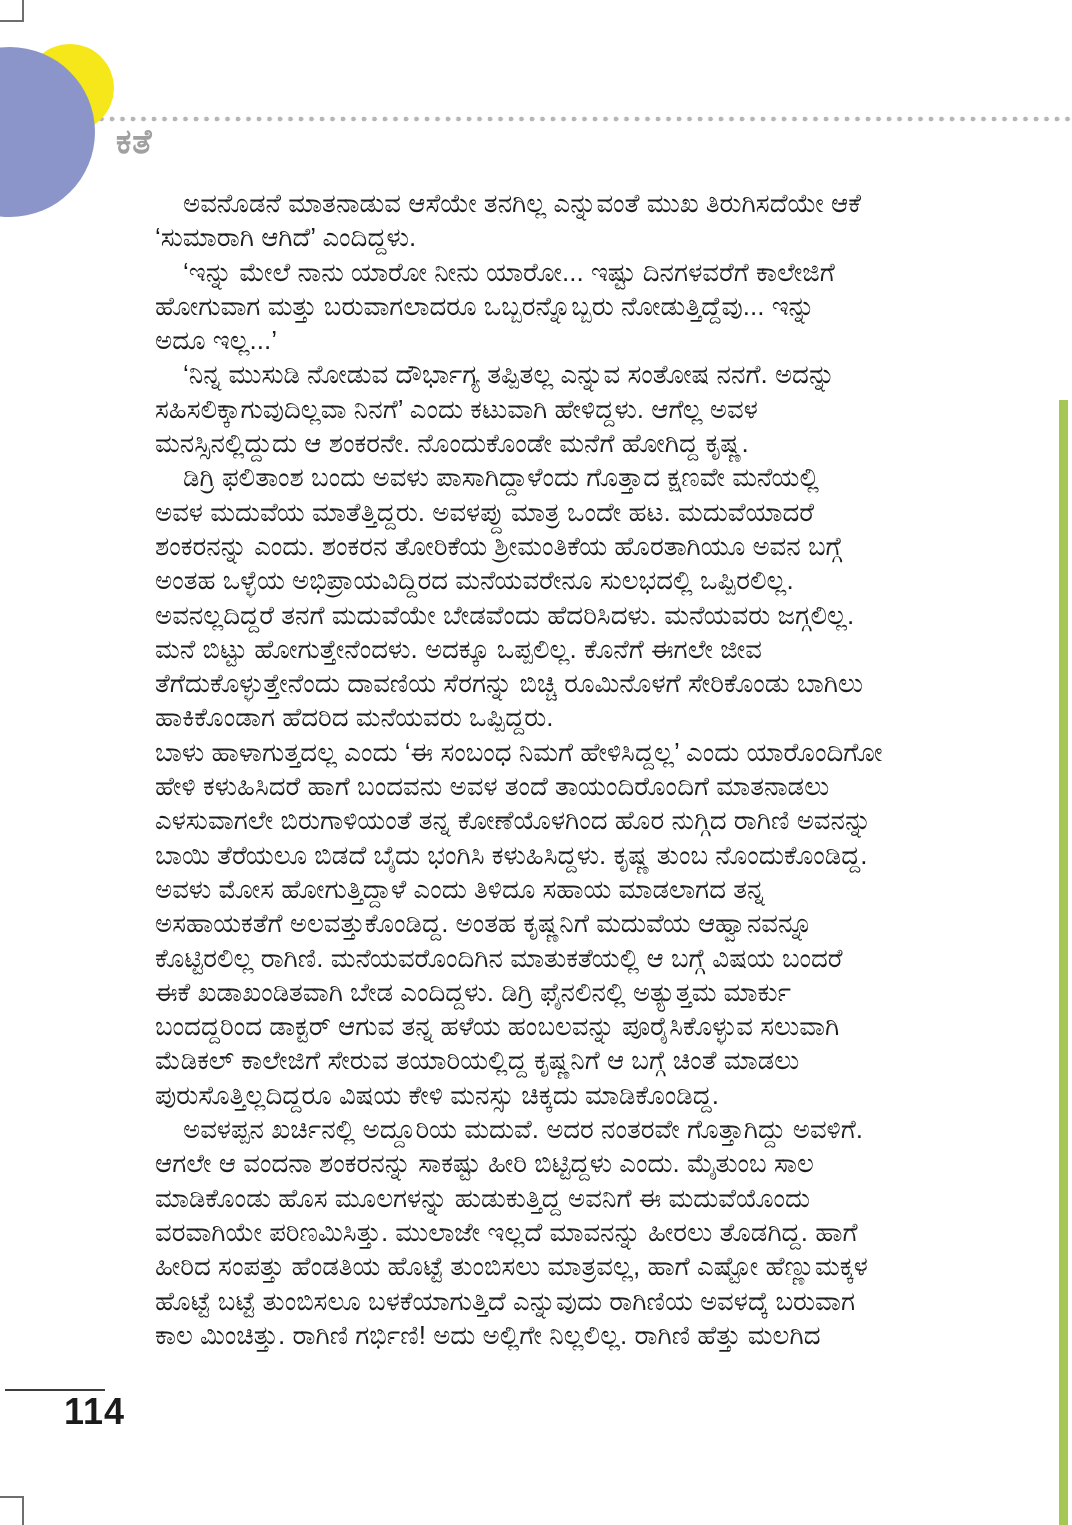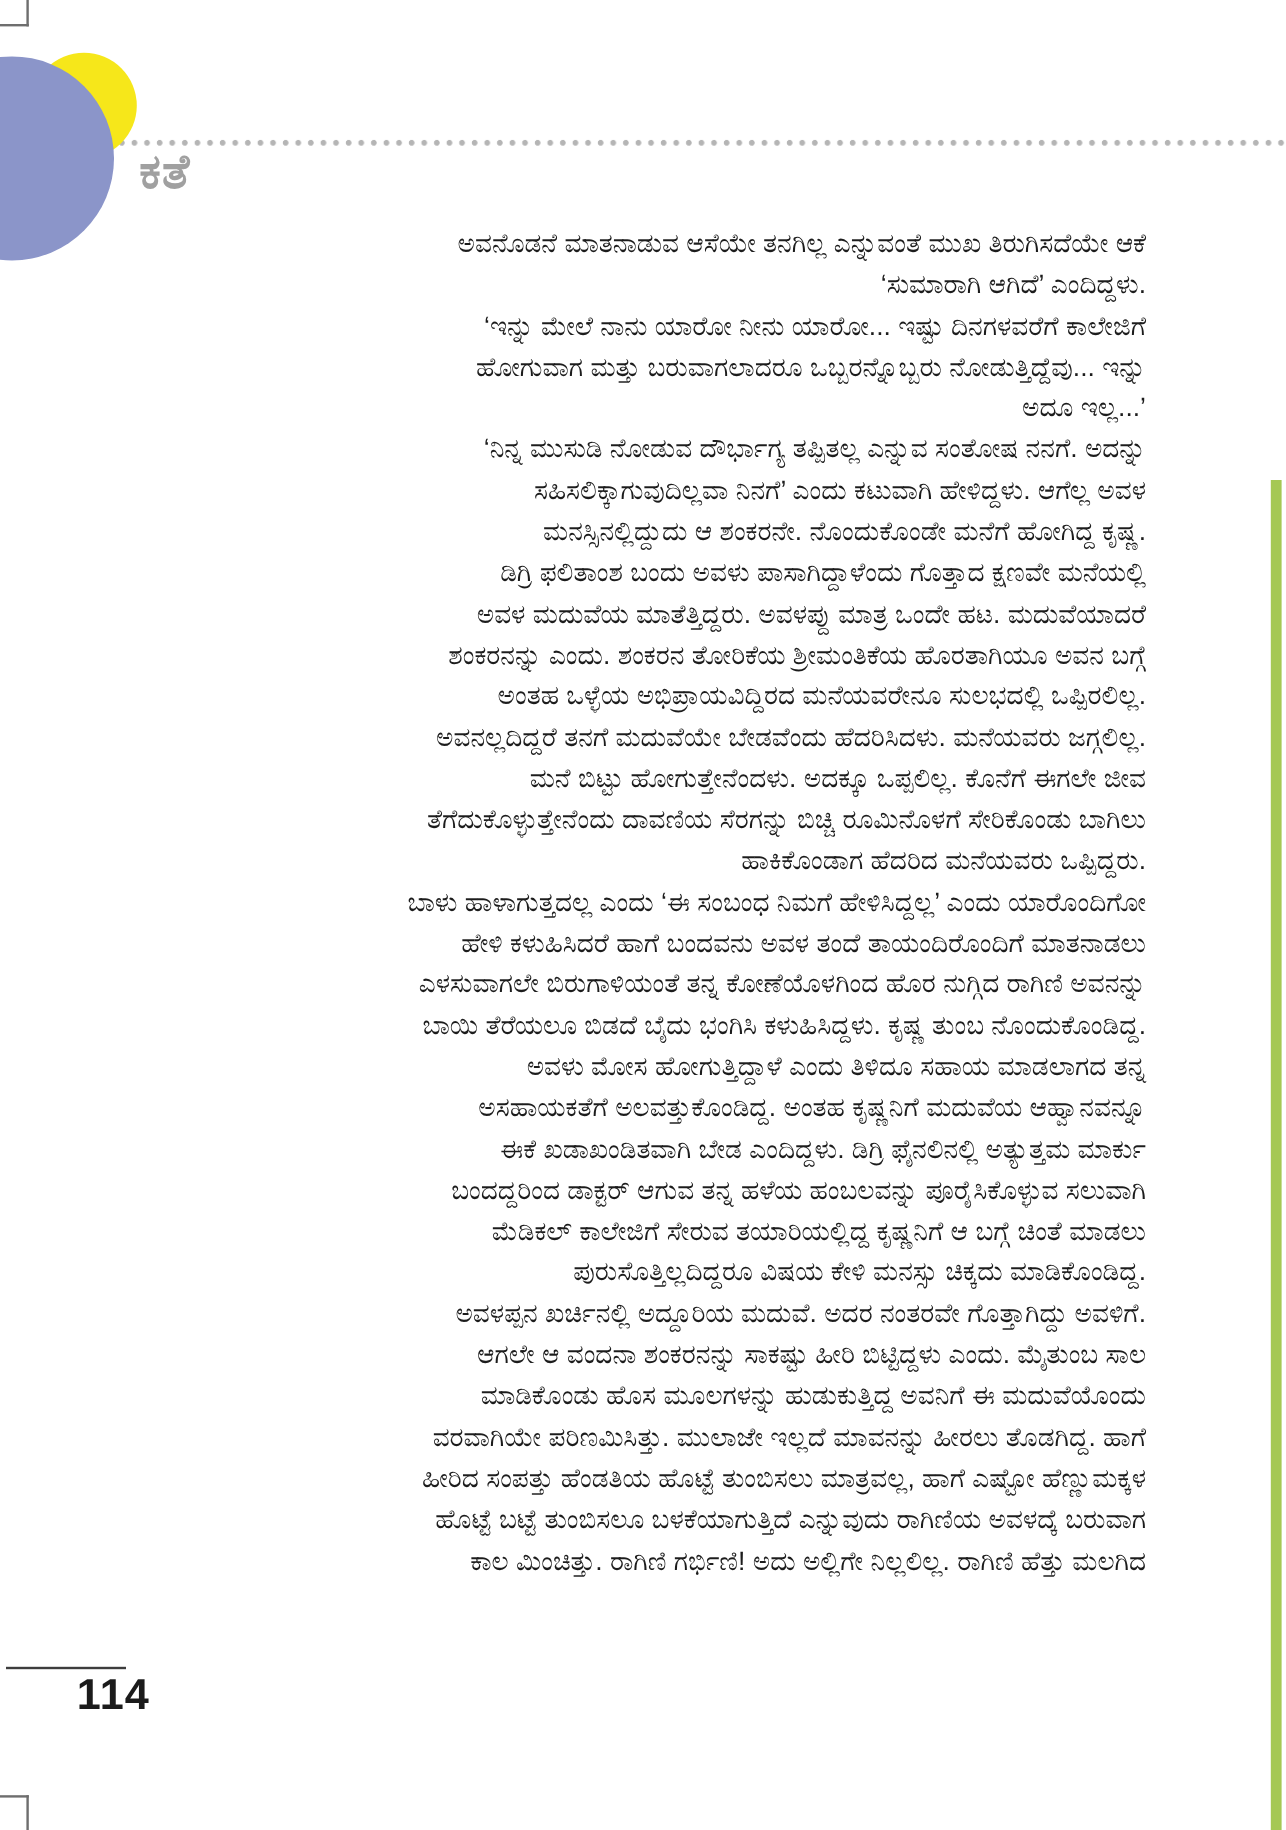--- a/index.html
+++ b/index.html
@@ -16,35 +16,35 @@
   #blue-circle{left:-75px;top:47px;width:170px;height:170px;background:var(--blue);z-index:3;}
   
   #dotted-rule{
     position:absolute;left:88px;top:115px;width:984px;height:8px;z-index:1;
     background-image:radial-gradient(circle at 3px 4px, var(--dot) 2.1px, transparent 2.7px);
     background-size:10.5px 8px;background-repeat:repeat-x;
   }
   
   #section-label{
     position:absolute;left:116px;top:122px;z-index:4;
-    font-size:40px;font-weight:bold;color:var(--grey-label);
+    font-size:34px;font-weight:bold;color:var(--grey-label);
     letter-spacing:1px;
   }
   
   .mark{position:absolute;background:#6e6e6e;}
   #mark-tl-v{left:22px;top:0;width:2px;height:22px;}
   #mark-tl-h{left:0;top:20px;width:24px;height:2px;}
   #mark-bl-h{left:0;top:1496px;width:24px;height:2px;}
   #mark-bl-v{left:22px;top:1496px;width:2px;height:29px;}
   
   #green-bar{position:absolute;left:1059px;top:400px;width:9px;height:1125px;background:var(--green);}
   
   #text-block{
     position:absolute;left:155px;top:186px;width:800px;
-    font-size:22px;line-height:34.3px;color:var(--text);text-align:right;
+    font-size:26px;line-height:34.3px;color:var(--text);
   }
   .line{white-space:nowrap;}
   .line.indent{padding-left:28px;}
   
   #page-number-rule{position:absolute;left:5px;top:1389px;width:100px;height:2px;background:#3d3d3d;}
   #page-number{
     position:absolute;left:64px;top:1391px;
     font-size:36px;font-weight:bold;color:#1b1b1b;
     letter-spacing:1px;
   }
@@ -81,20 +81,21 @@
       <div class="line">ಅವನಲ್ಲದಿದ್ದರೆ ತನಗೆ ಮದುವೆಯೇ ಬೇಡವೆಂದು ಹೆದರಿಸಿದಳು. ಮನೆಯವರು ಜಗ್ಗಲಿಲ್ಲ.</div>
       <div class="line">ಮನೆ ಬಿಟ್ಟು ಹೋಗುತ್ತೇನೆಂದಳು. ಅದಕ್ಕೂ ಒಪ್ಪಲಿಲ್ಲ. ಕೊನೆಗೆ ಈಗಲೇ ಜೀವ</div>
       <div class="line">ತೆಗೆದುಕೊಳ್ಳುತ್ತೇನೆಂದು ದಾವಣಿಯ ಸೆರಗನ್ನು ಬಿಚ್ಚಿ ರೂಮಿನೊಳಗೆ ಸೇರಿಕೊಂಡು ಬಾಗಿಲು</div>
       <div class="line">ಹಾಕಿಕೊಂಡಾಗ ಹೆದರಿದ ಮನೆಯವರು ಒಪ್ಪಿದ್ದರು.</div>
       <div class="line">ಬಾಳು ಹಾಳಾಗುತ್ತದಲ್ಲ ಎಂದು ‘ಈ ಸಂಬಂಧ ನಿಮಗೆ ಹೇಳಿಸಿದ್ದಲ್ಲ’ ಎಂದು ಯಾರೊಂದಿಗೋ</div>
       <div class="line">ಹೇಳಿ ಕಳುಹಿಸಿದರೆ ಹಾಗೆ ಬಂದವನು ಅವಳ ತಂದೆ ತಾಯಂದಿರೊಂದಿಗೆ ಮಾತನಾಡಲು</div>
       <div class="line">ಎಳಸುವಾಗಲೇ ಬಿರುಗಾಳಿಯಂತೆ ತನ್ನ ಕೋಣೆಯೊಳಗಿಂದ ಹೊರ ನುಗ್ಗಿದ ರಾಗಿಣಿ ಅವನನ್ನು</div>
       <div class="line">ಬಾಯಿ ತೆರೆಯಲೂ ಬಿಡದೆ ಬೈದು ಭಂಗಿಸಿ ಕಳುಹಿಸಿದ್ದಳು. ಕೃಷ್ಣ ತುಂಬ ನೊಂದುಕೊಂಡಿದ್ದ.</div>
       <div class="line">ಅವಳು ಮೋಸ ಹೋಗುತ್ತಿದ್ದಾಳೆ ಎಂದು ತಿಳಿದೂ ಸಹಾಯ ಮಾಡಲಾಗದ ತನ್ನ</div>
       <div class="line">ಅಸಹಾಯಕತೆಗೆ ಅಲವತ್ತುಕೊಂಡಿದ್ದ. ಅಂತಹ ಕೃಷ್ಣನಿಗೆ ಮದುವೆಯ ಆಹ್ವಾನವನ್ನೂ</div>
+      <div class="line">ಕೊಟ್ಟಿರಲಿಲ್ಲ ರಾಗಿಣಿ. ಮನೆಯವರೊಂದಿಗಿನ ಮಾತುಕತೆಯಲ್ಲಿ ಆ ಬಗ್ಗೆ ವಿಷಯ ಬಂದರೆ</div>
       <div class="line">ಈಕೆ ಖಡಾಖಂಡಿತವಾಗಿ ಬೇಡ ಎಂದಿದ್ದಳು. ಡಿಗ್ರಿ ಫೈನಲಿನಲ್ಲಿ ಅತ್ಯುತ್ತಮ ಮಾರ್ಕು</div>
       <div class="line">ಬಂದದ್ದರಿಂದ ಡಾಕ್ಟರ್ ಆಗುವ ತನ್ನ ಹಳೆಯ ಹಂಬಲವನ್ನು ಪೂರೈಸಿಕೊಳ್ಳುವ ಸಲುವಾಗಿ</div>
       <div class="line">ಮೆಡಿಕಲ್ ಕಾಲೇಜಿಗೆ ಸೇರುವ ತಯಾರಿಯಲ್ಲಿದ್ದ ಕೃಷ್ಣನಿಗೆ ಆ ಬಗ್ಗೆ ಚಿಂತೆ ಮಾಡಲು</div>
       <div class="line">ಪುರುಸೊತ್ತಿಲ್ಲದಿದ್ದರೂ ವಿಷಯ ಕೇಳಿ ಮನಸ್ಸು ಚಿಕ್ಕದು ಮಾಡಿಕೊಂಡಿದ್ದ.</div>
       <div class="line indent">ಅವಳಪ್ಪನ ಖರ್ಚಿನಲ್ಲಿ ಅದ್ದೂರಿಯ ಮದುವೆ. ಅದರ ನಂತರವೇ ಗೊತ್ತಾಗಿದ್ದು ಅವಳಿಗೆ.</div>
       <div class="line">ಆಗಲೇ ಆ ವಂದನಾ ಶಂಕರನನ್ನು ಸಾಕಷ್ಟು ಹೀರಿ ಬಿಟ್ಟಿದ್ದಳು ಎಂದು. ಮೈತುಂಬ ಸಾಲ</div>
       <div class="line">ಮಾಡಿಕೊಂಡು ಹೊಸ ಮೂಲಗಳನ್ನು ಹುಡುಕುತ್ತಿದ್ದ ಅವನಿಗೆ ಈ ಮದುವೆಯೊಂದು</div>
       <div class="line">ವರವಾಗಿಯೇ ಪರಿಣಮಿಸಿತ್ತು. ಮುಲಾಜೇ ಇಲ್ಲದೆ ಮಾವನನ್ನು ಹೀರಲು ತೊಡಗಿದ್ದ. ಹಾಗೆ</div>
       <div class="line">ಹೀರಿದ ಸಂಪತ್ತು ಹೆಂಡತಿಯ ಹೊಟ್ಟೆ ತುಂಬಿಸಲು ಮಾತ್ರವಲ್ಲ, ಹಾಗೆ ಎಷ್ಟೋ ಹೆಣ್ಣುಮಕ್ಕಳ</div>
       <div class="line">ಹೊಟ್ಟೆ ಬಟ್ಟೆ ತುಂಬಿಸಲೂ ಬಳಕೆಯಾಗುತ್ತಿದೆ ಎನ್ನುವುದು ರಾಗಿಣಿಯ ಅವಳದ್ಕೆ ಬರುವಾಗ</div>

